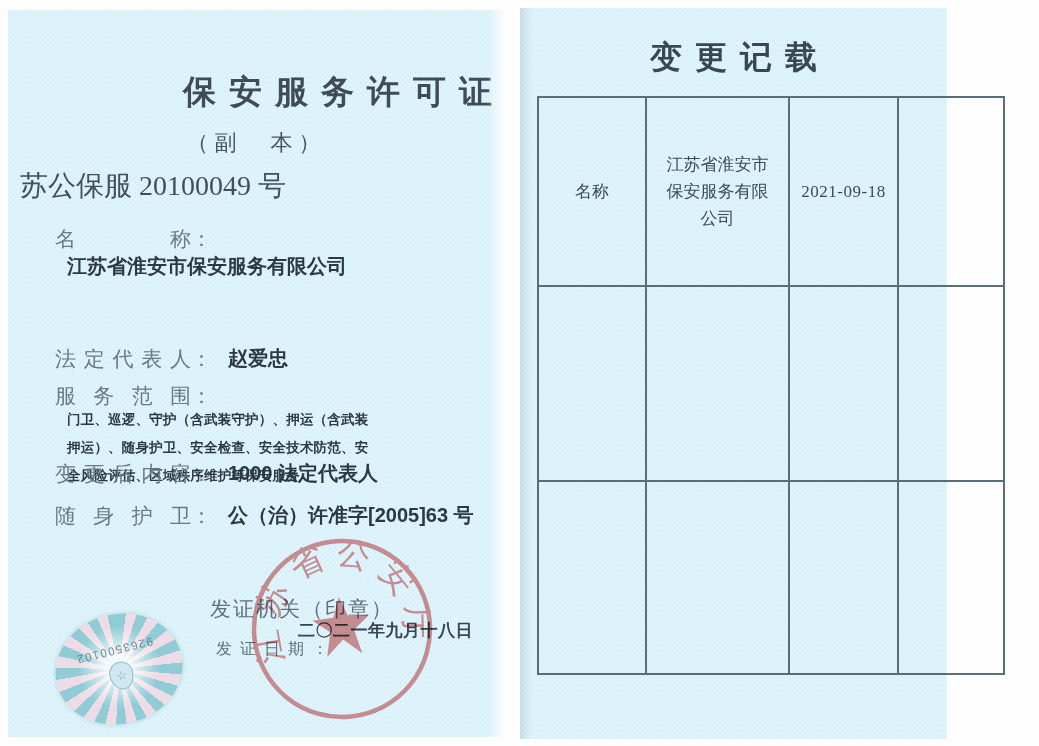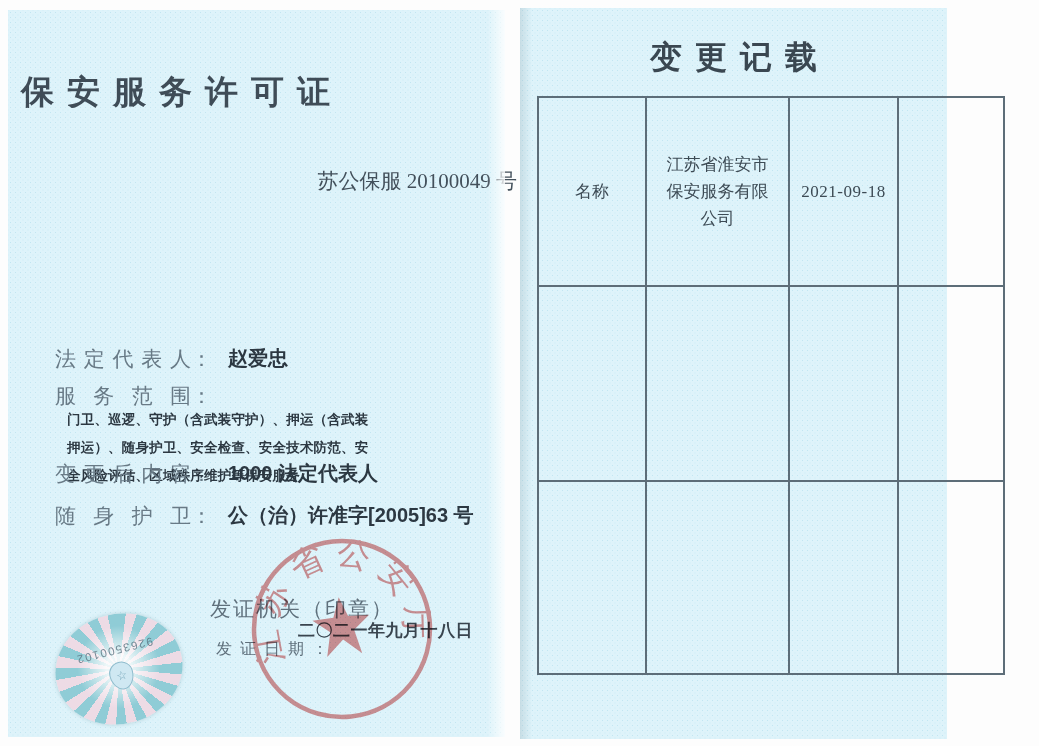--- a/index.html
+++ b/index.html
@@ -28,30 +28,30 @@
     background:linear-gradient(270deg, rgba(255,255,255,.85), rgba(255,255,255,0));
   }
   .page-right::before {
     content:""; position:absolute; left:0; top:0; bottom:0; width:12px;
     background:linear-gradient(90deg, rgba(120,145,155,.22), rgba(120,145,155,0));
   }
 
   
   .lp-title {
     position:absolute; top:60px; left:0; width:100%;
-    text-align:left; font-size:33px; font-weight:bold;
+    text-align:right; font-size:33px; font-weight:bold;
     letter-spacing:13px; text-indent:13px; color:#3f4c57;
   }
   .lp-subtitle {
     position:absolute; top:118px; left:0; width:100%;
     text-align:center; font-size:22px; letter-spacing:6px; color:#47545e;
   }
   .lp-license-no {
     position:absolute; top:157px; left:12px; width:100%;
-    text-align:right; font-size:21px; color:#43505b;
+    text-align:left; font-size:28px; color:#43505b;
   }
 
   .field { position:absolute; left:47px; width:440px; }
   .flabel {
     display:inline-block; width:136px; vertical-align:top;
     font-size:21px; color:#687a86;
     text-align:justify; text-align-last:justify; text-justify:inter-character;
   }
   .fcolon { display:inline-block; font-size:21px; color:#687a86; vertical-align:top; }
   .fvalue {
@@ -135,22 +135,27 @@
   .cell-content { padding:0 16px; line-height:27px; }
   .cell-time { font-size:19px; letter-spacing:0.5px;margin-top:48px; }
 </style>
 </head>
 <body>
 
 <div class="scan">
 
   <div class="page page-left">
     <div class="lp-title">保安服务许可证</div>
+    <div class="lp-subtitle">（副　本）</div>
     <div class="lp-license-no">苏公保服 20100049 号</div>
 
+    <div class="field row-name">
+      <span class="flabel">名称</span><span class="fcolon">：</span>
+      <span class="fvalue">江苏省淮安市保安服务有限公司</span>
+    </div>
 
 
     <div class="field row-scope">
       <span class="flabel">服务范围</span><span class="fcolon">：</span>
       <span class="fvalue fvalue-small">门卫、巡逻、守护（含武装守护）、押运（含武装押运）、随身护卫、安全检查、安全技术防范、安全风险评估、区域秩序维护等保安服务</span>
     </div>
 
     <div class="field row-legal">
       <span class="flabel">法定代表人</span><span class="fcolon">：</span>
       <span class="fvalue">赵爱忠</span>

